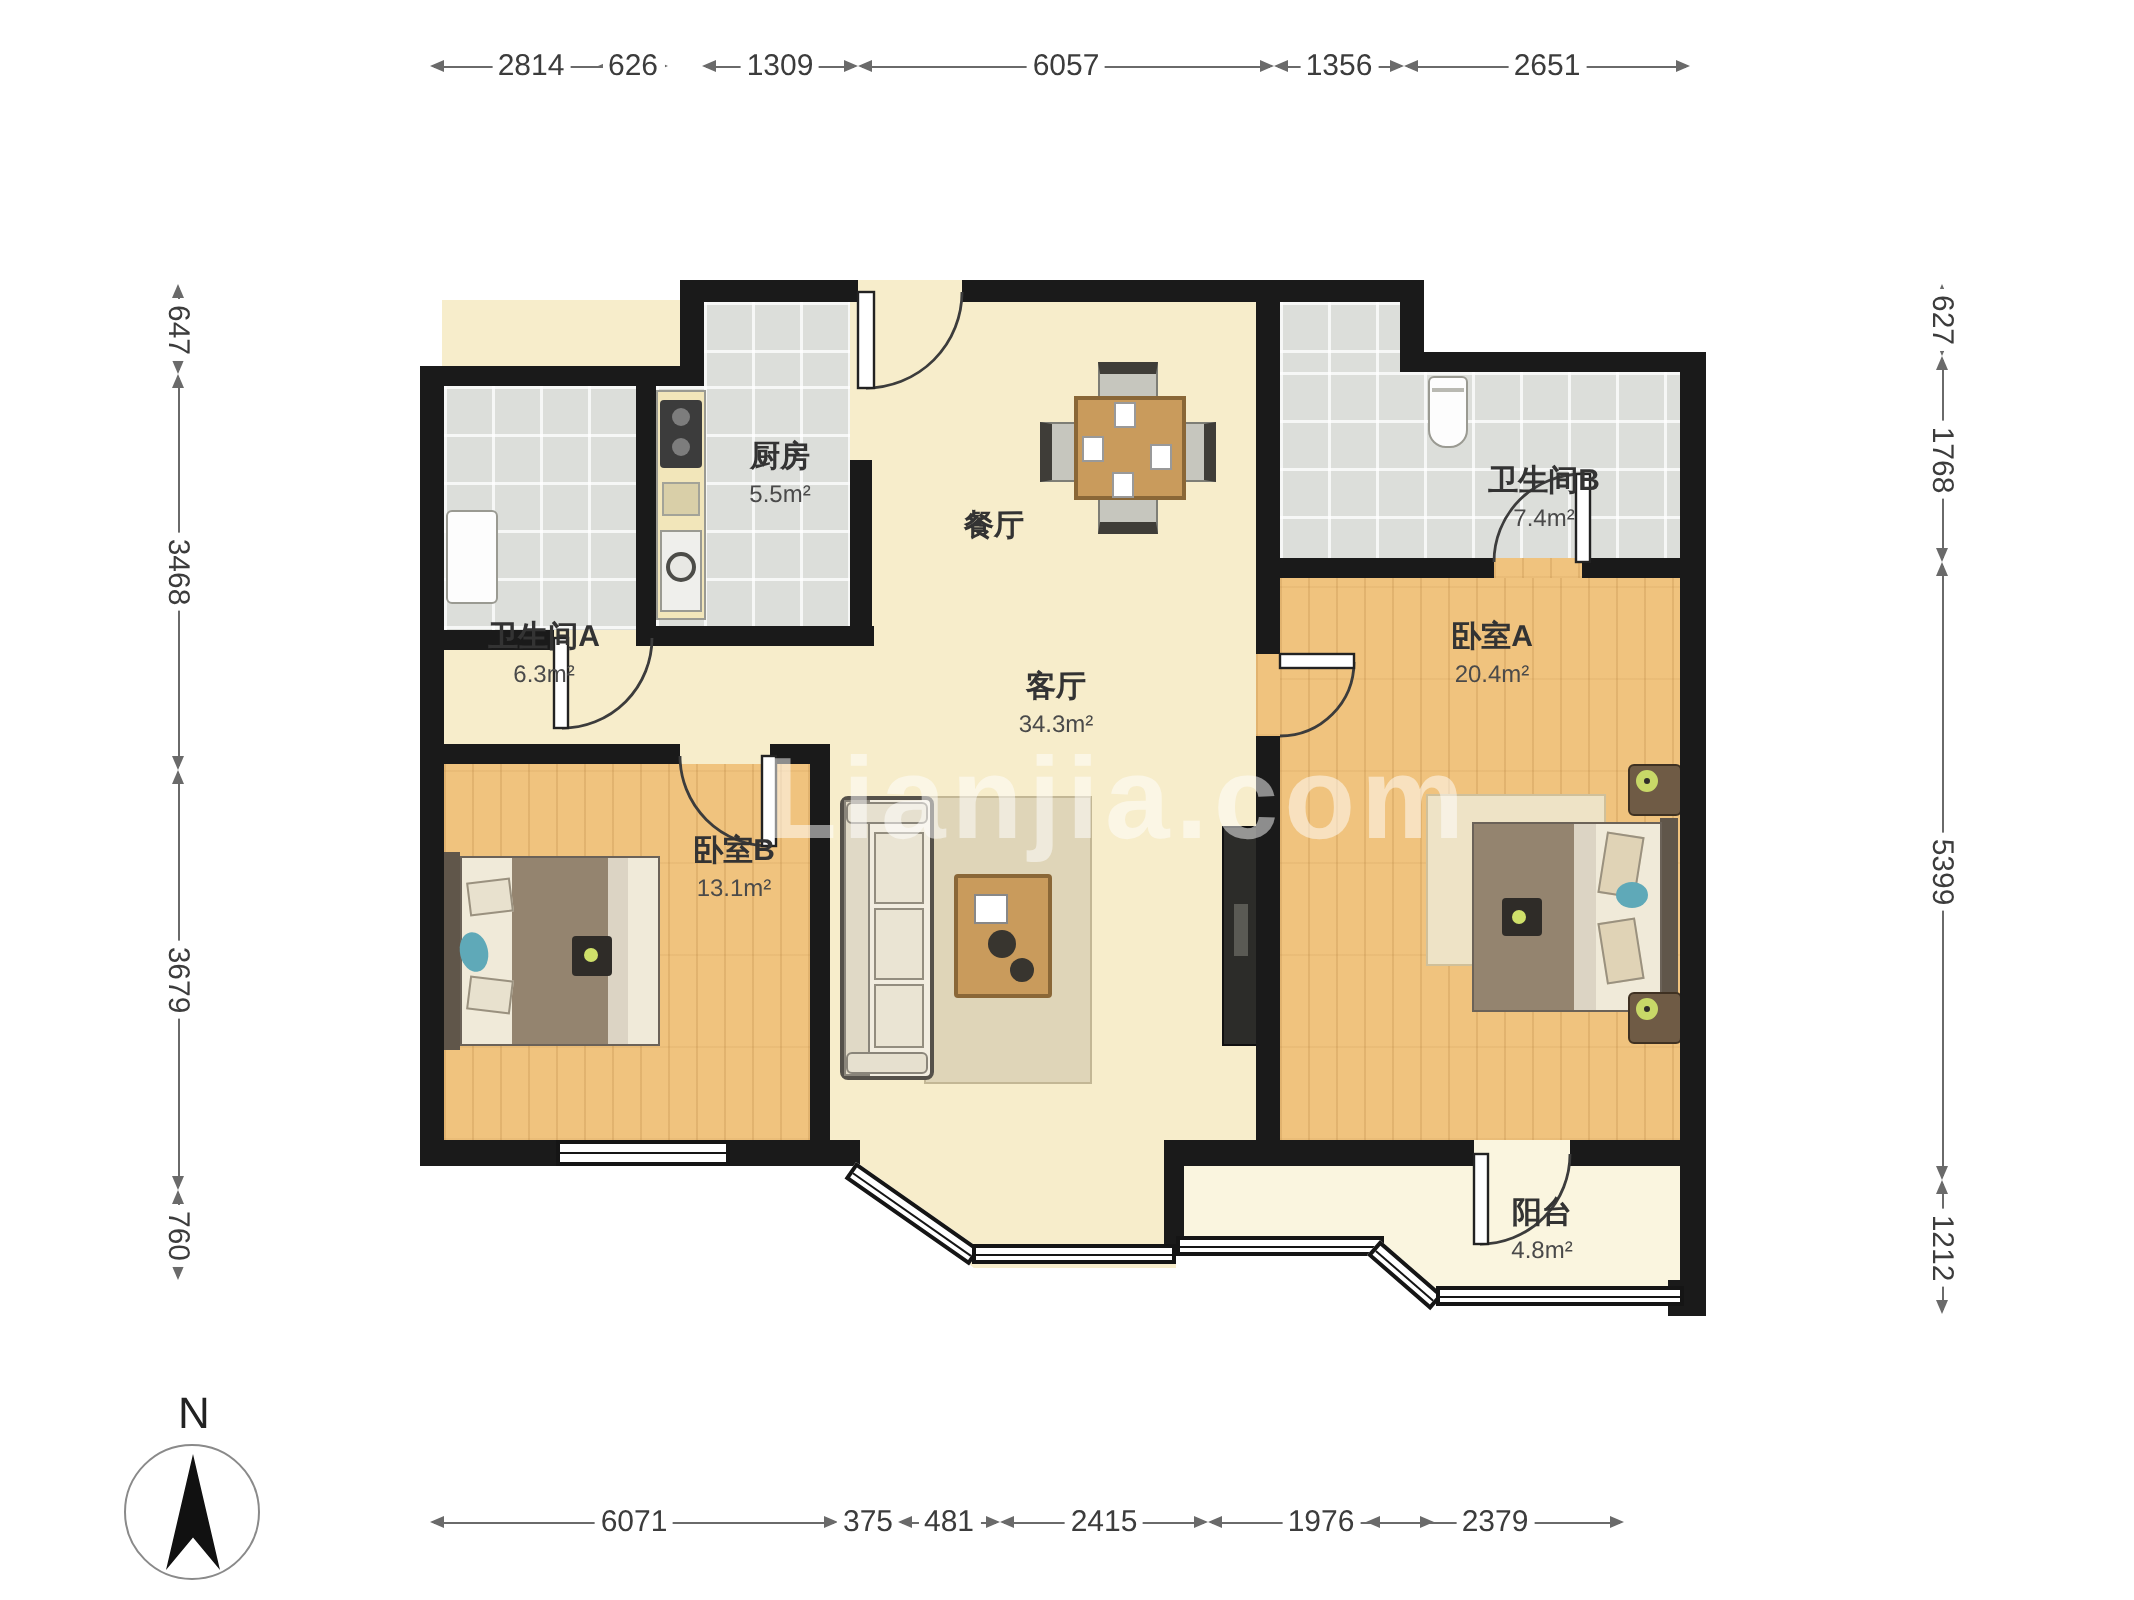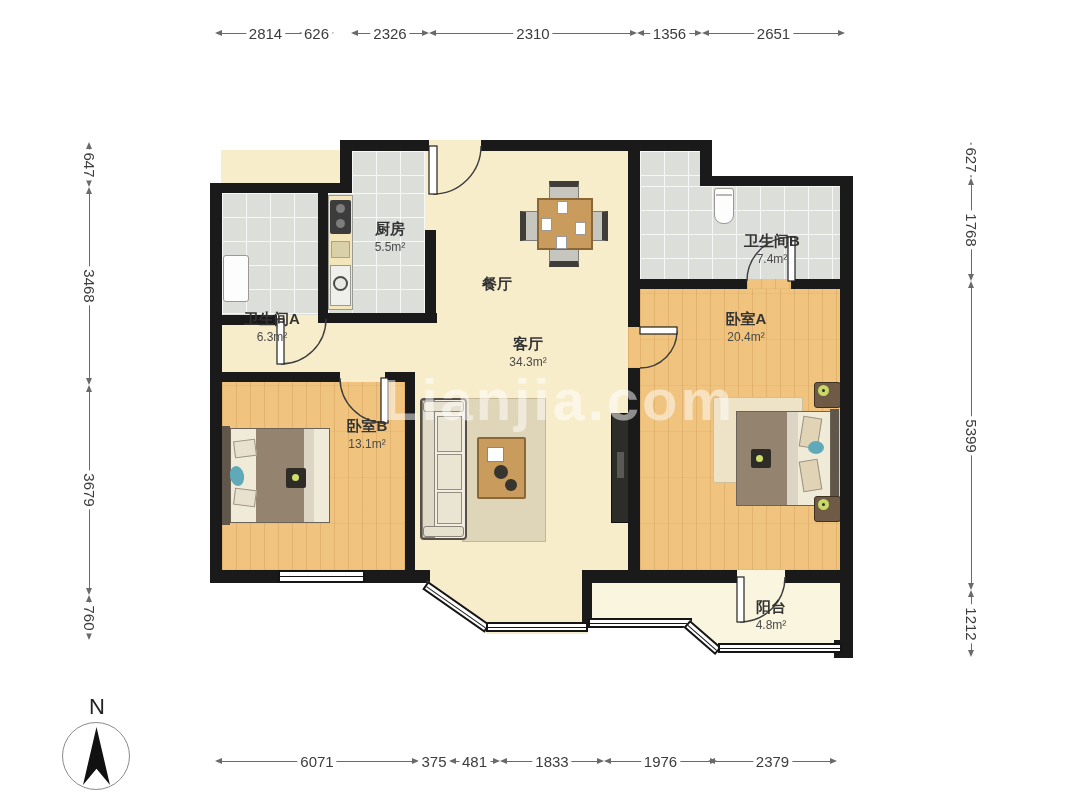--- a/index.html
+++ b/index.html
@@ -194,21 +194,21 @@
     <span class="rarea">5.5m²</span>
   </div>
   <div class="rlabel" style="left:272px;top:327px;">
     <span class="rname">卫生间A</span>
     <span class="rarea">6.3m²</span>
   </div>
   <div class="rlabel" style="left:772px;top:249px;">
     <span class="rname">卫生间B</span>
     <span class="rarea">7.4m²</span>
   </div>
-  <div class="rlabel" style="left:497px;top:263px;margin-top:20px;">
+  <div class="rlabel" style="left:497px;top:263px;">
     <span class="rname">餐厅</span>
   </div>
   <div class="rlabel" style="left:528px;top:352px;">
     <span class="rname">客厅</span>
     <span class="rarea">34.3m²</span>
   </div>
   <div class="rlabel" style="left:746px;top:327px;">
     <span class="rname">卧室A</span>
     <span class="rarea">20.4m²</span>
   </div>
@@ -228,26 +228,26 @@
         <b>2814</b>
       </div>
     <div class="dim" style="left:299px;top:24px;width:35px;">
         <i class="al"></i>
         <i class="ar"></i>
         <b>626</b>
       </div>
     <div class="dim" style="left:351px;top:24px;width:78px;">
         <i class="al"></i>
         <i class="ar"></i>
-        <b>2326</b>
+        <b>1309</b>
       </div>
     <div class="dim" style="left:429px;top:24px;width:208px;">
         <i class="al"></i>
         <i class="ar"></i>
-        <b>2310</b>
+        <b>6057</b>
       </div>
     <div class="dim" style="left:637px;top:24px;width:65px;">
         <i class="al"></i>
         <i class="ar"></i>
         <b>1356</b>
       </div>
     <div class="dim" style="left:702px;top:24px;width:143px;">
         <i class="al"></i>
         <i class="ar"></i>
         <b>2651</b>
@@ -312,28 +312,28 @@
         <b>375</b>
       </div>
     <div class="dim" style="left:449px;top:752px;width:51px;">
         <i class="al"></i>
         <i class="ar"></i>
         <b>481</b>
       </div>
     <div class="dim" style="left:500px;top:752px;width:104px;">
         <i class="al"></i>
         <i class="ar"></i>
-        <b>1833</b>
+        <b>2415</b>
       </div>
     <div class="dim" style="left:604px;top:752px;width:113px;">
         <i class="al"></i>
         <i class="ar"></i>
         <b>1976</b>
       </div>
-    <div class="dim" style="left:708px;top:752px;width:129px;">
+    <div class="dim" style="left:683px;top:752px;width:129px;">
         <i class="al"></i>
         <i class="ar"></i>
         <b>2379</b>
       </div>
   </div>
 
   <div>
     <div class="compass-n">N</div>
     <div class="compass-circle"></div>
     <div class="compass-needle"></div>

